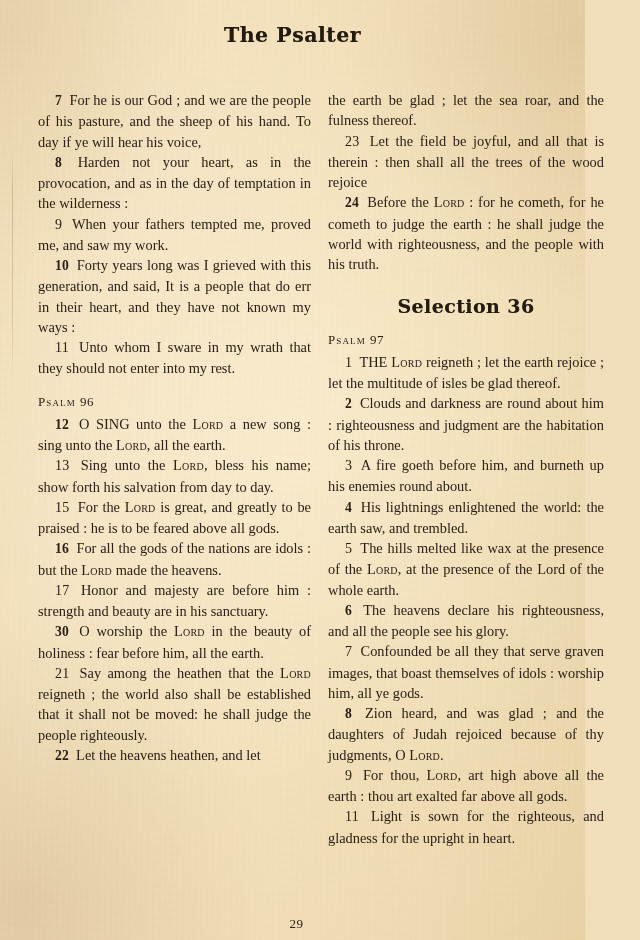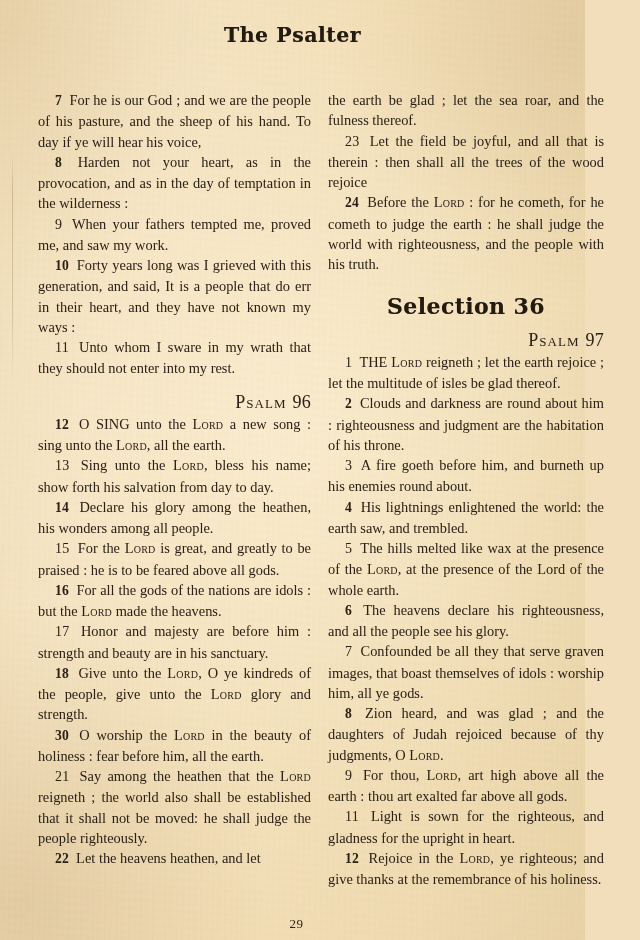--- a/index.html
+++ b/index.html
@@ -104,35 +104,35 @@
   .vn.l { font-weight: 400; }
 
   .sc {
     font-variant: small-caps;
     letter-spacing: .25px;
   }
 
   
   .psalm-head {
     margin: 13px 0 2px 0;
-    text-align: right;
+    text-align: left;
     font-variant: small-caps;
-    font-size: 18px;
+    font-size: 13px;
     letter-spacing: 1.1px;
     text-indent: 0;
   }
   .psalm-head .num { font-variant: normal; letter-spacing: .3px; }
 
   
   .selection-head {
     margin: 22px 0 1px 0;
     text-align: center;
     font-family: "DejaVu Serif", "Liberation Serif", serif;
     font-weight: 700;
-    font-size: 22px;
+    font-size: 19px;
     letter-spacing: .4px;
     text-indent: 0;
     color: #231a10;
     text-shadow: 0 0 .5px rgba(40,28,14,.5);
   }
 
   .sup {
     font-size: 8px;
     vertical-align: super;
     line-height: 0;
@@ -165,25 +165,23 @@
 
     <div class="col" id="col-left">
         <p class="v"><span class="vn b">7</span> <span>For he is our God ; and we are the people of his pasture, and the sheep of his hand.  To day if ye will hear his voice,</span></p>
         <p class="v"><span class="vn b">8</span> <span>Harden not your heart, as in the provocation, and as in the day of temptation in the wilderness :</span></p>
         <p class="v"><span class="vn l">9</span> <span>When your fathers tempted me, proved me, and saw my work.</span></p>
         <p class="v"><span class="vn b">10</span> <span>Forty years long was I grieved with this generation, and said, It is a people that do err in their heart, and they have not known my ways :</span></p>
         <p class="v"><span class="vn l">11</span> <span>Unto whom I sware in my wrath that they should not enter into my rest.</span></p>
         <p class="psalm-head"><span>Psalm</span>  <span class="num">96</span></p>
         <p class="v"><span class="vn b">12</span> <span>O SING unto the <span class="sc">Lord</span> a new song : sing unto the <span class="sc">Lord</span>, all the earth.</span></p>
         <p class="v"><span class="vn l">13</span> <span>Sing unto the <span class="sc">Lord</span>, bless his name; show forth his salvation from day to day.</span></p>
-        <p class="v"><span class="vn b">14</span> <span>Declare his glory among the heathen, his wonders among all people.</span></p>
         <p class="v"><span class="vn l">15</span> <span>For the <span class="sc">Lord</span> is great, and greatly to be praised : he is to be feared above all gods.</span></p>
         <p class="v"><span class="vn b">16</span> <span>For all the gods of the nations are idols : but the <span class="sc">Lord</span> made the heavens.</span></p>
         <p class="v"><span class="vn l">17</span> <span>Honor and majesty are before him : strength and beauty are in his sanctuary.</span></p>
-        <p class="v"><span class="vn b">18</span> <span>Give unto the <span class="sc">Lord</span>, O ye kindreds of the people, give unto the <span class="sc">Lord</span> glory and strength.</span></p>
         <p class="v"><span class="vn b">30</span> <span>O worship the <span class="sc">Lord</span> in the beauty of holiness : fear before him, all the earth.</span></p>
         <p class="v"><span class="vn l">21</span> <span>Say among the heathen that the <span class="sc">Lord</span> reigneth ; the world also shall be established that it shall not be moved: he shall judge the people righteously.</span></p>
         <p class="v"><span class="vn b">22</span> <span>Let the heavens heathen, and let</span></p>
       </div>
 
     <div class="col" id="col-right">
         <p class="v cont">the earth be glad ; let the sea roar, and the fulness thereof.</p>
         <p class="v"><span class="vn l">23</span> <span>Let the field be joyful, and all that is therein : then shall all the trees of the wood rejoice</span></p>
         <p class="v"><span class="vn b">24</span> <span>Before the <span class="sc">Lord</span> : for he cometh, for he cometh to judge the earth : he shall judge the world with righteousness, and the people with his truth.</span></p>
         <p class="selection-head blackletter">Selection 36</p>
@@ -191,18 +189,17 @@
         <p class="v"><span class="vn l">1</span> <span>THE <span class="sc">Lord</span> reigneth ; let the earth rejoice ; let the multitude of isles be glad thereof.</span></p>
         <p class="v"><span class="vn b">2</span> <span>Clouds and darkness are round about him : righteousness and judgment are the habitation of his throne.</span></p>
         <p class="v"><span class="vn l">3</span> <span>A fire goeth before him, and burneth up his enemies round about.</span></p>
         <p class="v"><span class="vn b">4</span> <span>His lightnings enlightened the world: the earth saw, and trembled.</span></p>
         <p class="v"><span class="vn l">5</span> <span>The hills melted like wax at the presence of the <span class="sc">Lord</span>, at the presence of the Lord of the whole earth.</span></p>
         <p class="v"><span class="vn b">6</span> <span>The heavens declare his righteousness, and all the people see his glory.</span></p>
         <p class="v"><span class="vn l">7</span> <span>Confounded be all they that serve graven images, that boast themselves of idols : worship him, all ye gods.</span></p>
         <p class="v"><span class="vn b">8</span> <span>Zion heard, and was glad ; and the daughters of Judah rejoiced because of thy judgments, O <span class="sc">Lord</span>.</span></p>
         <p class="v"><span class="vn l">9</span> <span>For thou, <span class="sc">Lord</span>, art high above all the earth : thou art exalted far above all gods.</span></p>
         <p class="v"><span class="vn l">11</span> <span>Light is sown for the righteous, and gladness for the upright in heart.</span></p>
-        <p class="v"><span class="vn b">12</span> <span>Rejoice in the <span class="sc">Lord</span>, ye righteous; and give thanks at the remembrance of his holiness.</span></p>
       </div>
 
     <div class="folio">29</div>
   </div>
 </div>
 
 </body></html>

